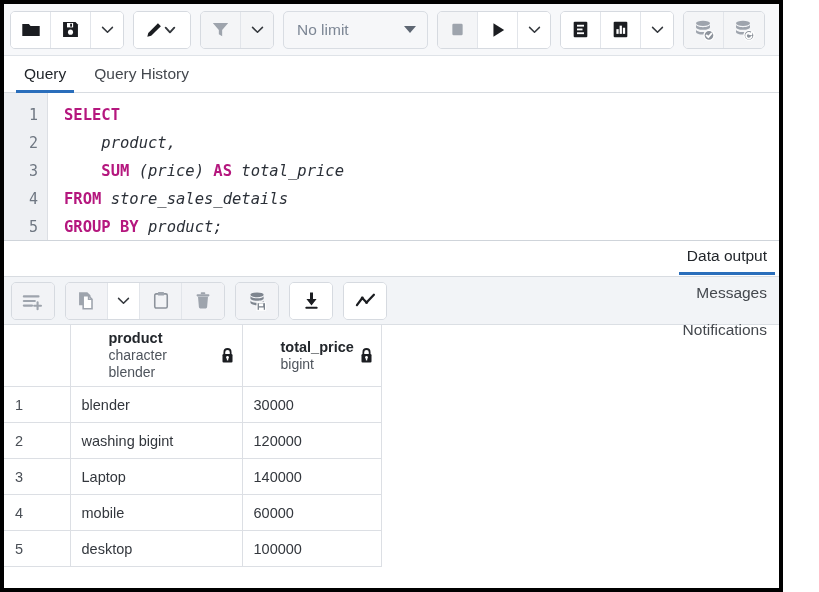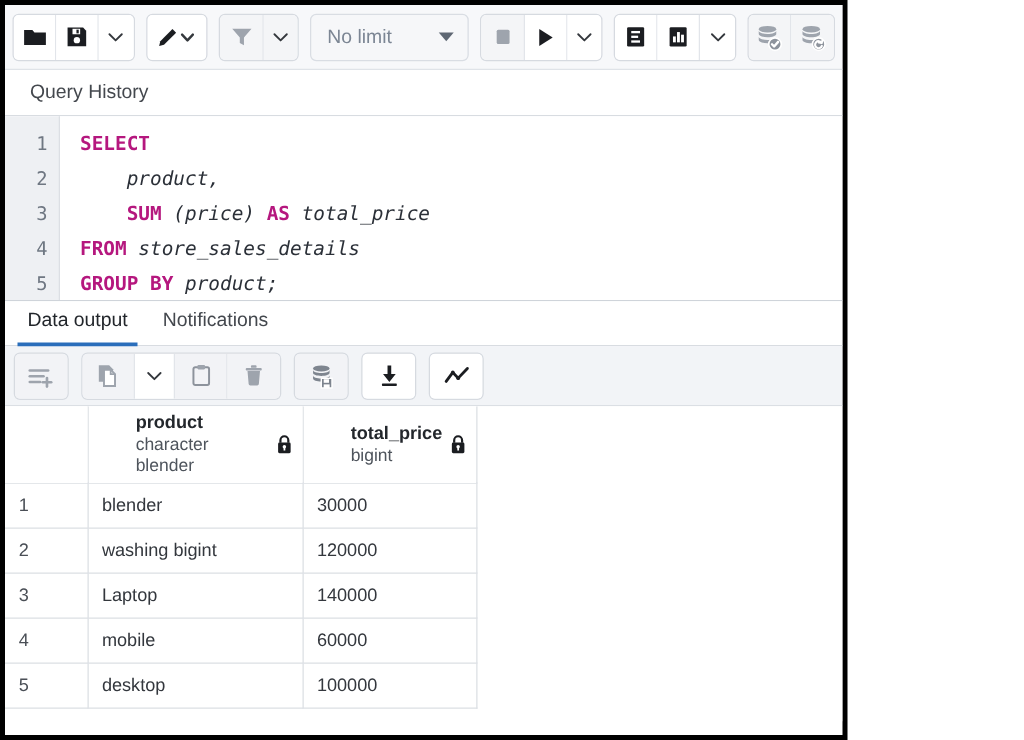--- a/index.html
+++ b/index.html
@@ -8,21 +8,21 @@
     background: #ffffff;
   }
   body {
     width: 819px;
     height: 592px;
     font-family: "Liberation Sans", sans-serif;
     overflow: hidden;
   }
   #app {
     position: relative;
-    width: 678px;
+    width: 783px;
     height: 592px;
     box-sizing: border-box;
     border: 4px solid #000000;
     background: #ffffff;
     overflow: hidden;
   }
 
   
   .query-toolbar {
     height: 52px;
@@ -152,25 +152,27 @@
     color: #2b3038;
     overflow: hidden;
   }
   .kw   { color: #b5177e; font-weight: bold; }
   .id   { color: #2b3038; font-style: italic; }
   .pun  { color: #5a6070; }
 
   
   .out-tabbar {
     display: flex;
+    align-items: flex-end;
     height: 35px;
     background: #ffffff;
     border-bottom: 1px solid #d8dce1;
     padding-left: 6px;
     gap: 4px;
+    flex-direction: column;
   }
 
   
   .out-toolbar {
     height: 48px;
     box-sizing: border-box;
     background: #f2f4f7;
     display: flex;
     align-items: center;
     padding: 0 7px;
@@ -357,36 +359,38 @@
           <path class="ico-gray" d="M4 11.4c0 1.5 3.1 2.6 7 2.6s7-1.1 7-2.6V14c0 1.5-3.1 2.6-7 2.6S4 15.5 4 14z"></path>
           <circle cx="17" cy="17.3" r="5" fill="#8d939c" stroke="#ffffff" stroke-width="1.3"></circle>
           <path d="M19.2 16.2a2.8 2.8 0 1 0 .3 2.5" fill="none" stroke="#ffffff" stroke-width="1.7" stroke-linecap="round"></path>
           <polyline points="19.9,14 19.4,16.5 17,16.1" fill="none" stroke="#ffffff" stroke-width="1.5" stroke-linecap="round" stroke-linejoin="round"></polyline>
         </svg>
       </button>
     </div>
   </div>
 
   <div class="tabbar">
+    <button class="tab active">Query</button>
     <button class="tab">Query History</button>
   </div>
 
   <div class="editor">
     <div class="gutter">
       <div>1</div>
       <div>2</div>
       <div>3</div>
       <div>4</div>
       <div>5</div>
     </div>
     <div class="code" id="code-area"><div><span class="kw">SELECT</span></div><div><span class="pun">    </span><span class="id">product,</span></div><div><span class="pun">    </span><span class="kw">SUM</span><span class="id"> (price) </span><span class="kw">AS</span><span class="id"> total_price</span></div><div><span class="kw">FROM</span><span class="id"> store_sales_details</span></div><div><span class="kw">GROUP BY</span><span class="id"> product;</span></div></div>
   </div>
 
   <div class="out-tabbar">
     <button class="tab active">Data output</button>
+    <button class="tab">Messages</button>
     <button class="tab">Notifications</button>
   </div>
 
   <div class="out-toolbar">
 
     <div class="btn-group">
       <button class="obtn flat">
         <svg width="24" height="22" viewBox="0 0 26 24">
           <g class="stroke-gray">
             <line x1="3" y1="7" x2="19" y2="7"></line>

